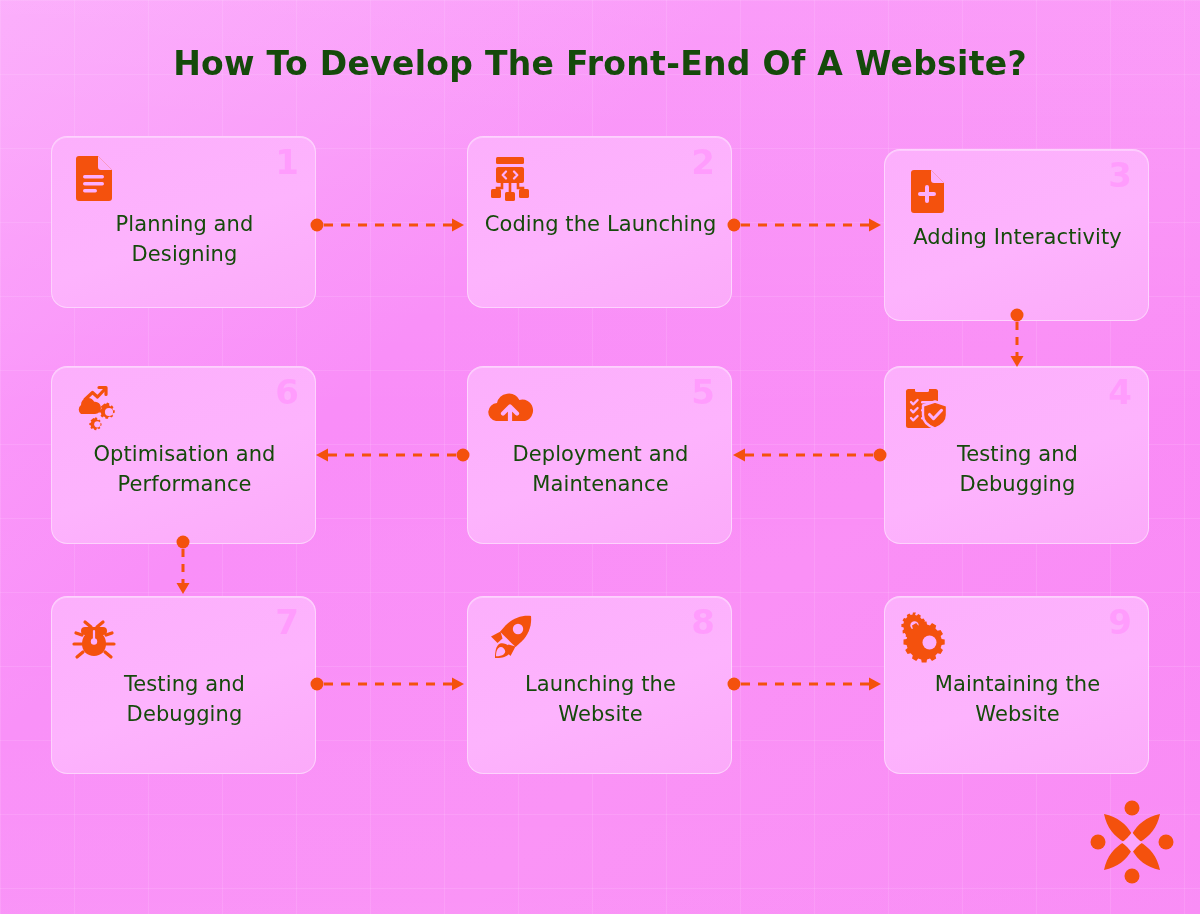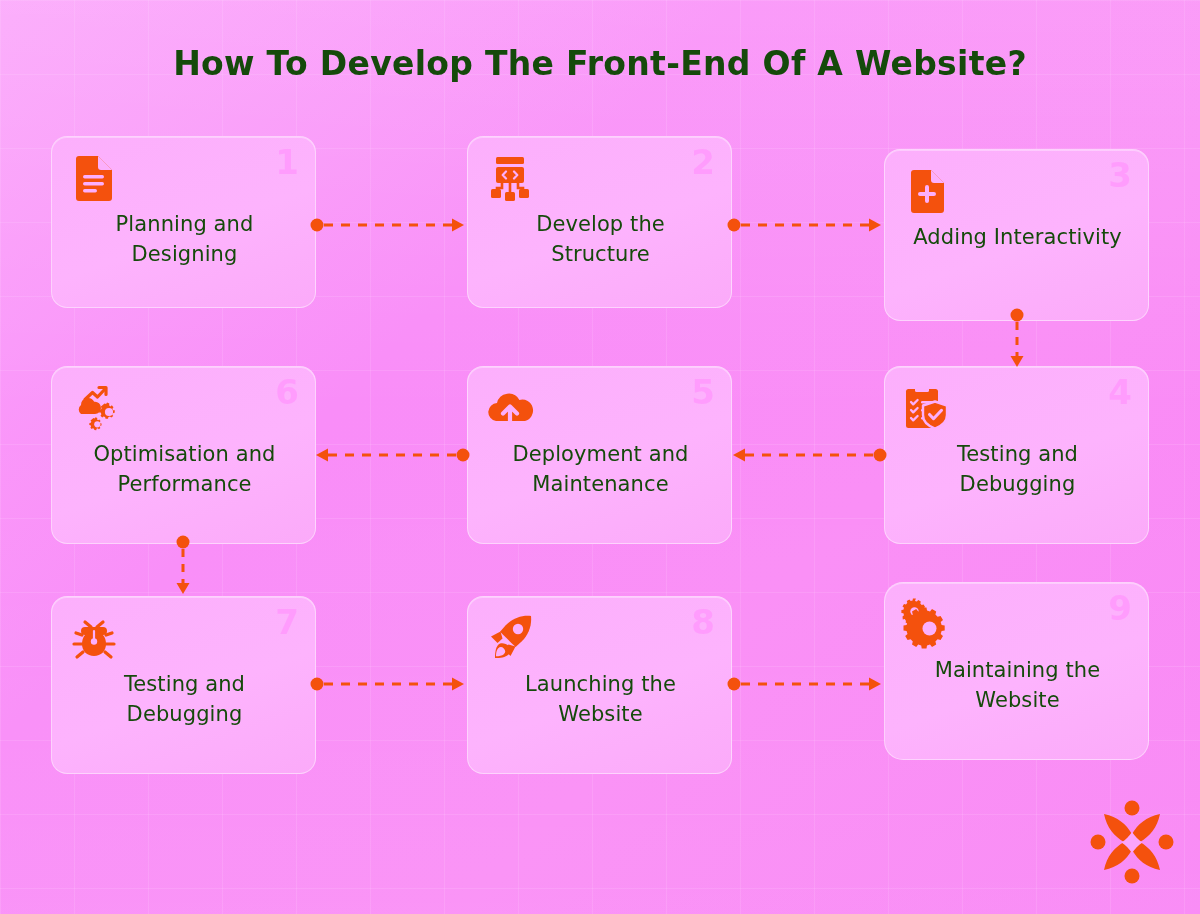--- a/index.html
+++ b/index.html
@@ -143,21 +143,21 @@
         <rect x="12" y="6" width="28" height="7" rx="1.5" fill="#f4510d"></rect>
         <rect x="12" y="16" width="28" height="16" rx="2" fill="#f4510d"></rect>
         <path d="M22 20.5l-3.3 3.5 3.3 3.5M30 20.5l3.3 3.5-3.3 3.5" stroke="#fcaffc" stroke-width="2.2" fill="none" stroke-linecap="round" stroke-linejoin="round"></path>
         <path d="M18 32v5H13v4M26 32v9M34 32v5h5v4" stroke="#f4510d" stroke-width="2.6" fill="none"></path>
         <rect x="7" y="38" width="10" height="9" rx="1.6" fill="#f4510d"></rect>
         <rect x="21" y="41" width="10" height="9" rx="1.6" fill="#f4510d"></rect>
         <rect x="35" y="38" width="10" height="9" rx="1.6" fill="#f4510d"></rect>
       </svg>
     </div>
     <div class="card-num">2</div>
-    <div class="card-label">Develop the Structure</div>
+    <div class="card-label">Coding the Launching</div>
   </div>
 
   <div class="card" style="left:884px; top:136px;margin-top:13px;">
     <div class="card-icon">
       <svg viewBox="0 0 52 52">
         <path d="M10 6h20l13 13v27a3 3 0 0 1-3 3H13a3 3 0 0 1-3-3V9a3 3 0 0 1 3-3z" fill="#f4510d"></path>
         <path d="M30 6l13 13H33a3 3 0 0 1-3-3z" fill="#fcaffc"></path>
         <path d="M26 23v14M19 30h14" stroke="#fcaffc" stroke-width="4" stroke-linecap="round"></path>
       </svg>
     </div>
@@ -235,21 +235,21 @@
         <path d="M16.5 20.5L7 25.5l6.5 6.5 5-4.5z" fill="#f4510d"></path>
         <path d="M31.5 35.5L26.5 45l-6.5-6.5 4.5-5z" fill="#f4510d"></path>
         <path d="M14.5 33.5c-3 3-3.5 8.5-3.5 13.5 5 0 10.5-.5 13.5-3.5 2.3-2.3 2.3-6.5 0-8.8s-7.7-3.5-10 -1.2z" fill="#f4510d"></path>
         <path d="M14 37.5c-1.6 1.6-2 5-2 7.8 2.8 0 6.2-.4 7.8-2a4.1 4.1 0 1 0-5.8-5.8z" fill="#fcaffc"></path>
       </svg>
     </div>
     <div class="card-num">8</div>
     <div class="card-label">Launching the Website</div>
   </div>
 
-  <div class="card tall" style="left:884px; top:582px;border-radius:19px;">
+  <div class="card tall" style="left:884px; top:596px;">
     <div class="card-icon">
       <svg viewBox="0 0 52 52">
         <path d="M13.5 3l1.9.6 1.3-1.5 2.6 1.5-.5 1.9 1.4 1.4 1.9-.5 1.5 2.6-1.5 1.3.6 1.9 2 .3v3l-2 .3-.6 1.9 1.5 1.3-1.5 2.6-1.9-.5-1.4 1.4.5 1.9-2.6 1.5-1.3-1.5-1.9.6-.3 2h-3l-.3-2-1.9-.6-1.3 1.5-2.6-1.5.5-1.9-1.4-1.4-1.9.5L1 18.5l1.5-1.3-.6-1.9-2-.3v-3l2-.3.6-1.9L1 8.5 2.5 5.9l1.9.5 1.4-1.4-.5-1.9L7.9 1.6l1.3 1.5 1.9-.6.3-2h3z" fill="#f4510d" transform="translate(0.5,1)"></path>
         <circle cx="13.5" cy="14.5" r="4.2" fill="#fcaffc"></circle>
         <path d="M31 15.5l3 .9 2-2.3 4.2 2.4-.8 3 2.2 2.2 3-.8 2.4 4.2-2.3 2 .9 3 3.1.5v4.8l-3.1.5-.9 3 2.3 2-2.4 4.2-3-.8-2.2 2.2.8 3-4.2 2.4-2-2.3-3 .9-.5 3.1h-4.8l-.5-3.1-3-.9-2 2.3-4.2-2.4.8-3-2.2-2.2-3 .8-2.4-4.2 2.3-2-.9-3-3.1-.5v-4.8l3.1-.5.9-3-2.3-2 2.4-4.2 3 .8 2.2-2.2-.8-3 4.2-2.4 2 2.3 3-.9.5-3.1h4.8z" fill="#f4510d" transform="translate(-5,-2)"></path>
         <circle cx="28.5" cy="31.5" r="7" fill="#fcaffc"></circle>
       </svg>
     </div>
     <div class="card-num">9</div>
     <div class="card-label">Maintaining the Website</div>

